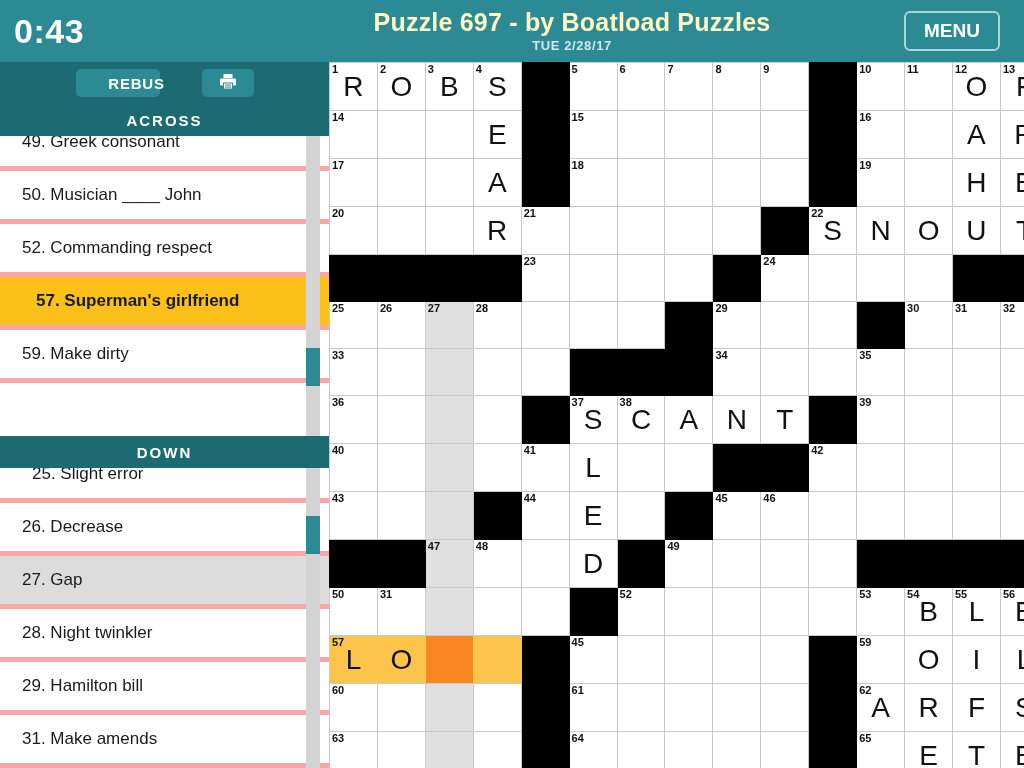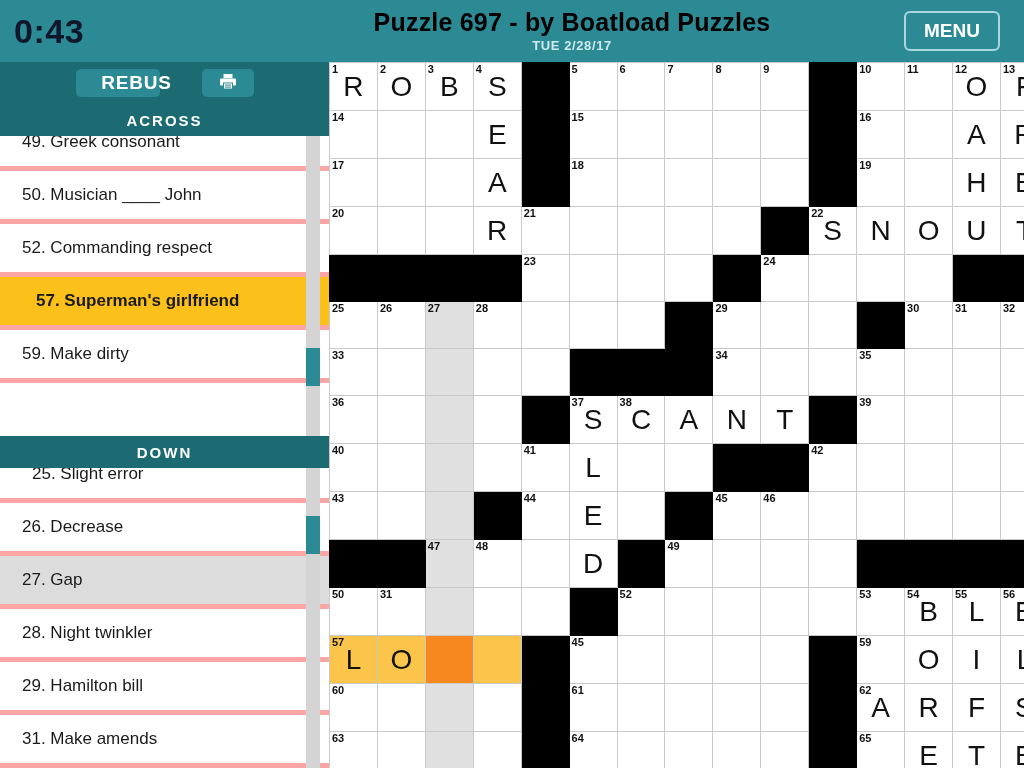--- a/index.html
+++ b/index.html
@@ -12,28 +12,28 @@
   #app { position: relative; width: 1024px; height: 768px; }
 
   
   #header {
     position: absolute; left: 0; top: 0; width: 1024px; height: 62px;
     background: #2c8a95;
     display: flex; align-items: center;
   }
   #timer {
     width: 300px; padding-left: 14px;
-    color: #0f172a; font-size: 34px; font-weight: bold;
+    color: #ffffff; font-size: 34px; font-weight: bold;
     letter-spacing: 0.5px;
   }
   #title-block {
     flex: 1; text-align: center; margin-left: -60px;
   }
   #puzzle-title {
-    color: #000000; font-size: 25px; font-weight: bold;
+    color: #fef9c3; font-size: 25px; font-weight: bold;
     line-height: 29px; letter-spacing: 0.2px;
   }
   #puzzle-date {
     color: #cfe9ec; font-size: 13px; font-weight: bold;
     line-height: 17px; letter-spacing: 0.6px;
   }
   #menu-button {
     width: 96px; height: 40px; margin-right: 24px;
     background: #2c8a95; border: 2px solid #a8d8dd; border-radius: 6px;
     color: #ffffff; font-size: 19px; font-weight: bold;
@@ -45,21 +45,21 @@
   #left-panel {
     position: absolute; left: 0; top: 62px; width: 329px; height: 706px;
     background: #ffffff;
   }
   #toolbar {
     height: 42px; background: #1d6b72;
     display: flex; align-items: center; justify-content: center; gap: 42px;
   }
   #rebus-button {
     width: 84px; height: 28px; background: #2c8a95; border-radius: 5px;
-    color: #ffffff; font-size: 19px; font-weight: bold; letter-spacing: 0.8px;
+    color: #ffffff; font-size: 15px; font-weight: bold; letter-spacing: 0.8px;
     display: flex; align-items: center; justify-content: center;
     cursor: pointer;
     padding-left: 38px;
   }
   #print-button {
     width: 52px; height: 28px; background: #2c8a95; border-radius: 5px;
     display: flex; align-items: center; justify-content: center;
     cursor: pointer;
   }
   .section-header {

